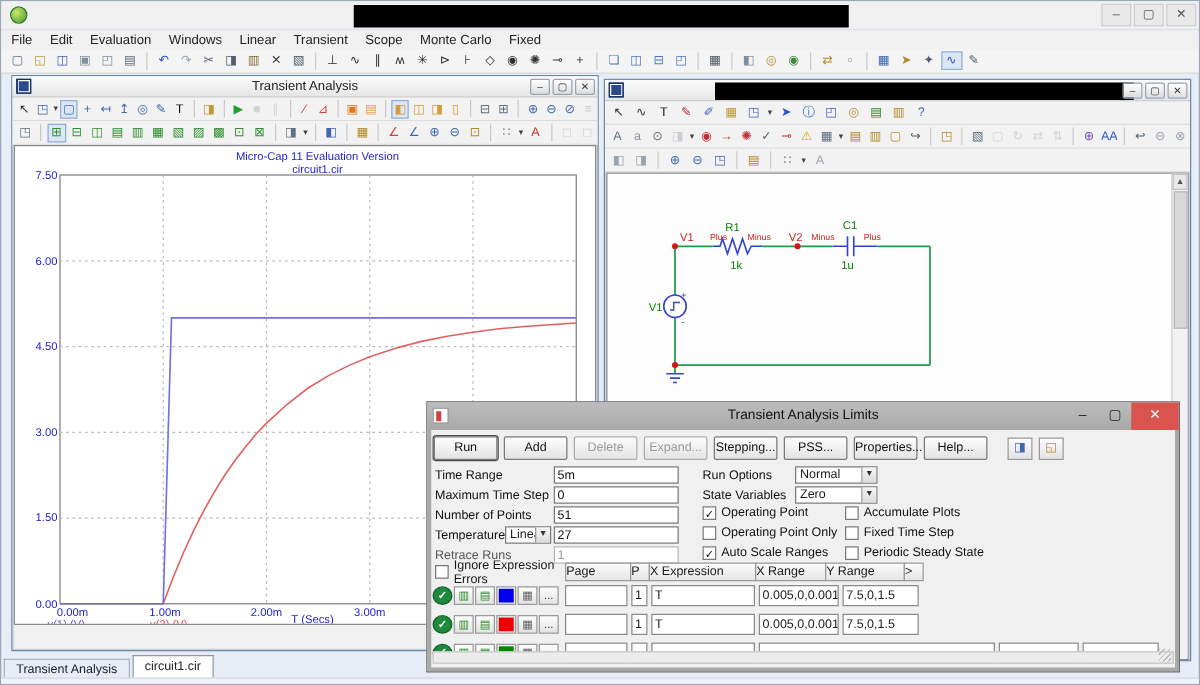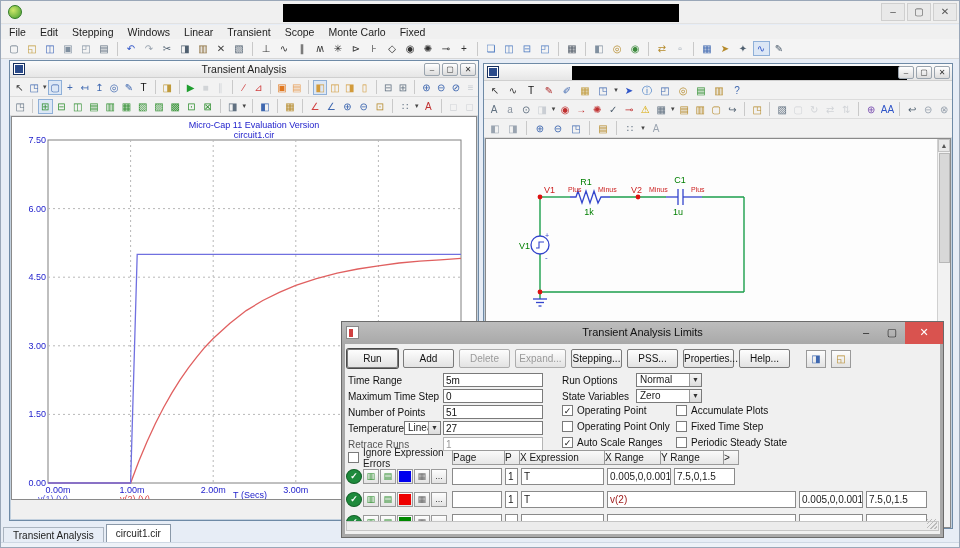--- a/index.html
+++ b/index.html
@@ -123,21 +123,21 @@
     <div class="caption-btns">
       <div class="cap-btn">–</div>
       <div class="cap-btn">▢</div>
       <div class="cap-btn">✕</div>
     </div>
   </div>
 
   <div class="menubar">
     <span class="menu-item">File</span>
     <span class="menu-item">Edit</span>
-    <span class="menu-item">Stepping</span>
+    <span class="menu-item">Evaluation</span>
     <span class="menu-item">Windows</span>
     <span class="menu-item">Linear</span>
     <span class="menu-item">Transient</span>
     <span class="menu-item">Scope</span>
     <span class="menu-item">Monte Carlo</span>
     <span class="menu-item">Fixed</span>
   </div>
 
   <div class="main-toolbar">
       <span class="tbi" style="color: rgb(96, 112, 128);">▢</span>
@@ -579,21 +579,20 @@
             <span class="ric">▤</span>
             <span class="ric swatch">
                 <span class="sw" style="background: rgb(238, 0, 0);"></span>
               </span>
             <span class="ric" style="color:#666">▦</span>
             <span class="ric dots">...</span>
           </div>
           <div class="wt-cell" style="width:50px"></div>
           <div class="wt-cell" style="width:13px">1</div>
           <div class="wt-cell" style="width:83px">T</div>
-          <div class="wt-cell expr-red" style="width:189px">v(2)</div>
           <div class="wt-cell" style="width:64px">0.005,0,0.001</div>
           <div class="wt-cell" style="width:61px;margin-right:0">7.5,0,1.5</div>
         </div>
 
         <div class="wt-row">
           <div class="rowicons">
             <span class="ric check">✓</span>
             <span class="ric">▥</span>
             <span class="ric">▤</span>
             <span class="ric swatch">

